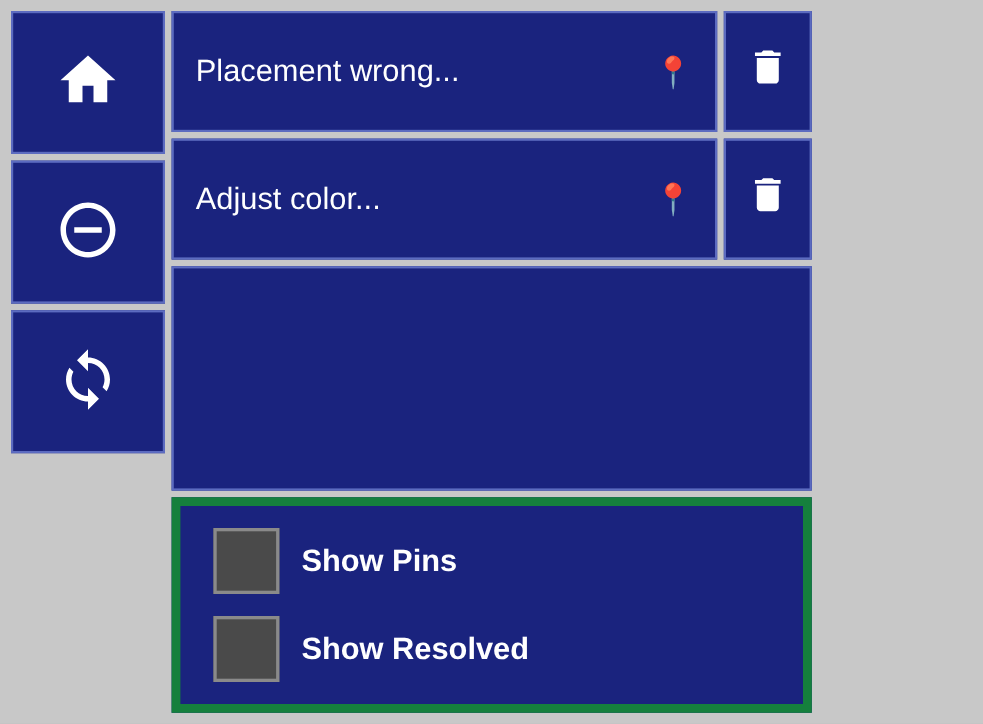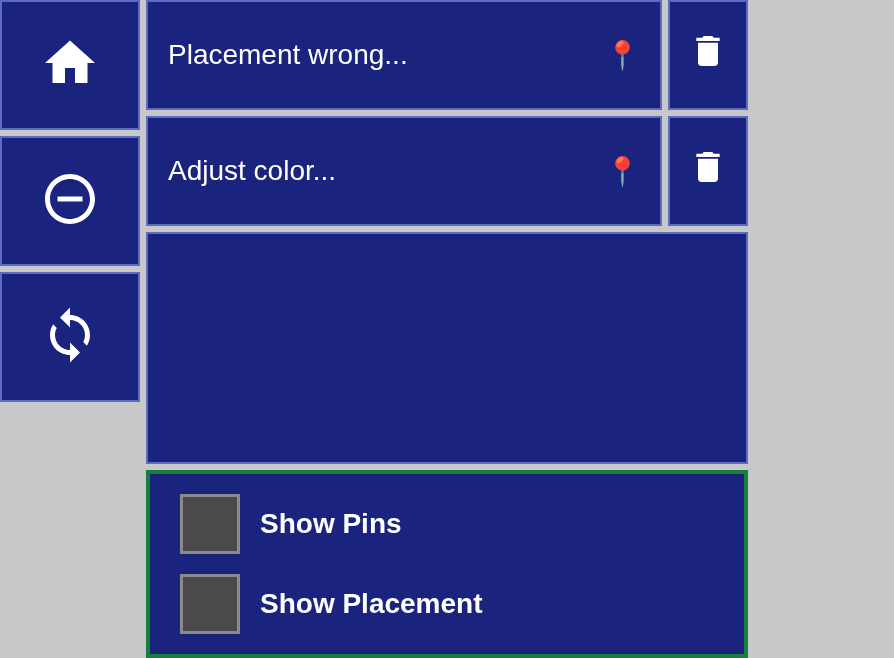--- a/index.html
+++ b/index.html
@@ -12,20 +12,21 @@
       width: 894px;
       height: 658px;
       font-family: 'Segoe UI', Arial, sans-serif;
     }
 
     .main-container {
       display: grid;
       grid-template-columns: 140px 1fr 140px;
       grid-template-rows: auto;
       gap: 6px;
+      padding: 10px;
       width: 894px;
       height: 658px;
       background: #c8c8c8;
     }
 
     
     .left-col {
       display: flex;
       flex-direction: column;
       gap: 6px;
@@ -98,21 +99,21 @@
 
     .empty-area {
       background: #1a237e;
       border: 2px solid #5c6bc0;
       flex: 1;
       min-height: 180px;
     }
 
     .checkboxes-area {
       background: #1a237e;
-      border: 4px solid #15803d;
+      border: 8px solid #15803d;
       padding: 20px 30px;
       display: flex;
       flex-direction: column;
       gap: 20px;
     }
 
     .checkbox-row {
       display: flex;
       align-items: center;
       gap: 20px;
@@ -253,20 +254,20 @@
 
     <div class="empty-area"></div>
 
     <div class="checkboxes-area">
       <div class="checkbox-row">
         <div class="checkbox-square"></div>
         <span class="checkbox-label">Show Pins</span>
       </div>
       <div class="checkbox-row">
         <div class="checkbox-square"></div>
-        <span class="checkbox-label">Show Placement</span>
+        <span class="checkbox-label">Show Resolved</span>
       </div>
     </div>
 
   </div>
 
 
 </div>
 
 </body></html>

